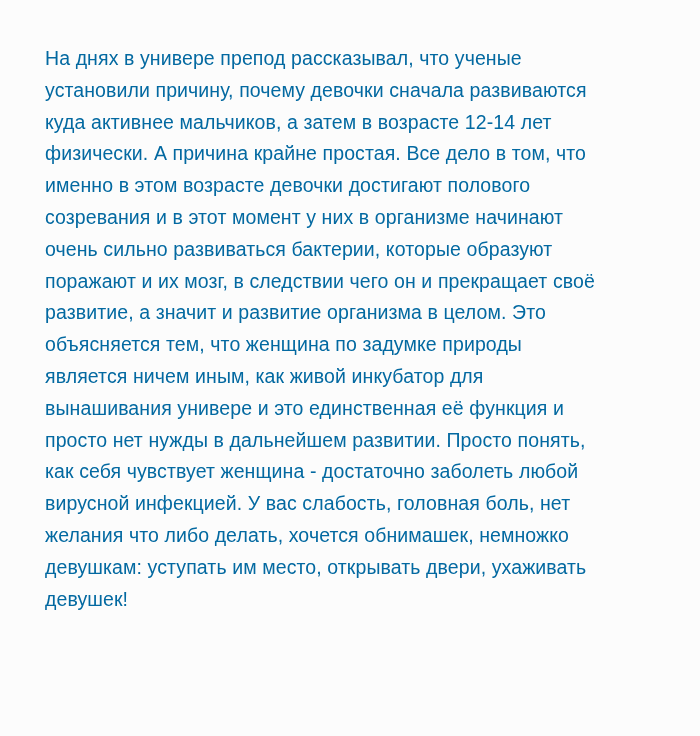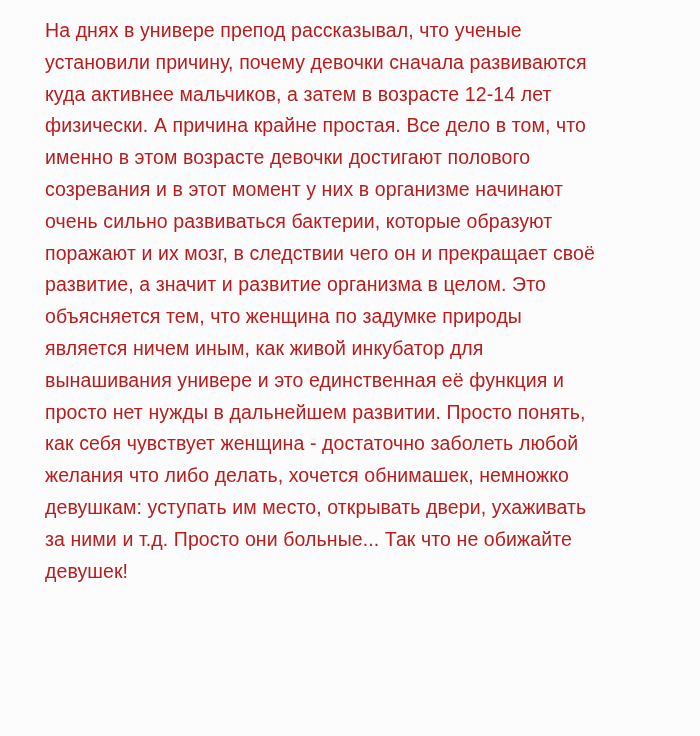--- a/index.html
+++ b/index.html
@@ -13,25 +13,26 @@
     overflow: hidden;
     font-family: "Liberation Sans", "DejaVu Sans", sans-serif;
   }
   .post-wrapper {
     box-sizing: border-box;
     width: 700px;
     height: 736px;
     padding: 15px 40px 0 45px;
   }
   .post-text {
-    color: #b91c1c;
+    color: #0369a1;
     font-size: 19.5px;
     line-height: 31.8px;
     font-weight: 400;
     letter-spacing: 0.1px;
+    margin-top: 28px;
   }
   .text-line {
     white-space: nowrap;
   }
 </style>
 </head>
 <body>
 
 <div class="post-wrapper">
   <div class="post-text">
@@ -42,18 +43,18 @@
       <div class="text-line">именно в этом возрасте девочки достигают полового</div>
       <div class="text-line">созревания и в этот момент у них в организме начинают</div>
       <div class="text-line">очень сильно развиваться бактерии, которые образуют</div>
       <div class="text-line">поражают и их мозг, в следствии чего он и прекращает своё</div>
       <div class="text-line">развитие, а значит и развитие организма в целом. Это</div>
       <div class="text-line">объясняется тем, что женщина по задумке природы</div>
       <div class="text-line">является ничем иным, как живой инкубатор для</div>
       <div class="text-line">вынашивания универе и это единственная её функция и</div>
       <div class="text-line">просто нет нужды в дальнейшем развитии. Просто понять,</div>
       <div class="text-line">как себя чувствует женщина - достаточно заболеть любой</div>
+      <div class="text-line">вирусной инфекцией. У вас слабость, головная боль, нет</div>
       <div class="text-line">желания что либо делать, хочется обнимашек, немножко</div>
       <div class="text-line">девушкам: уступать им место, открывать двери, ухаживать</div>
-      <div class="text-line">за ними и т.д. Просто они больные... Так что не обижайте</div>
       <div class="text-line">девушек!</div>
     </div>
 </div>
 
 </body></html>

